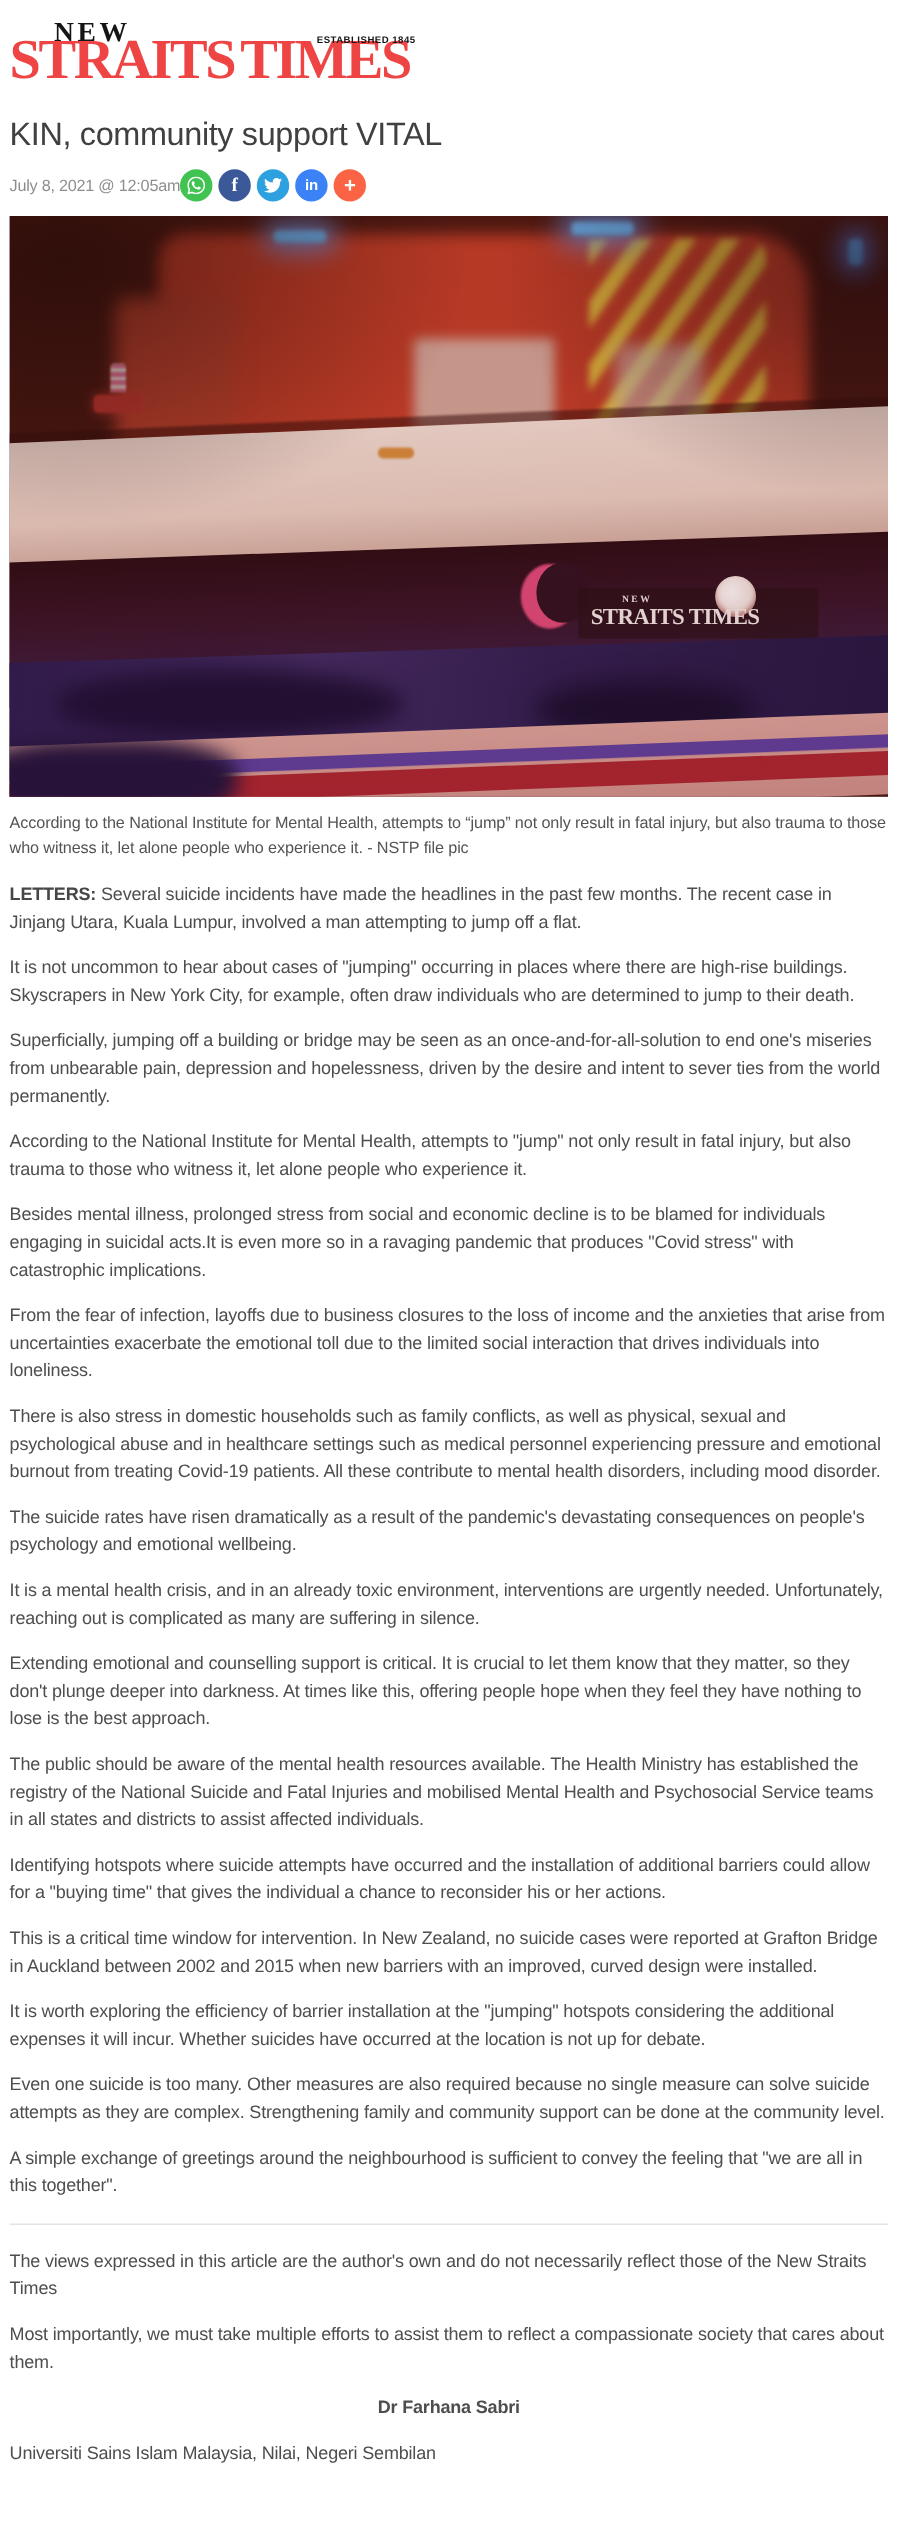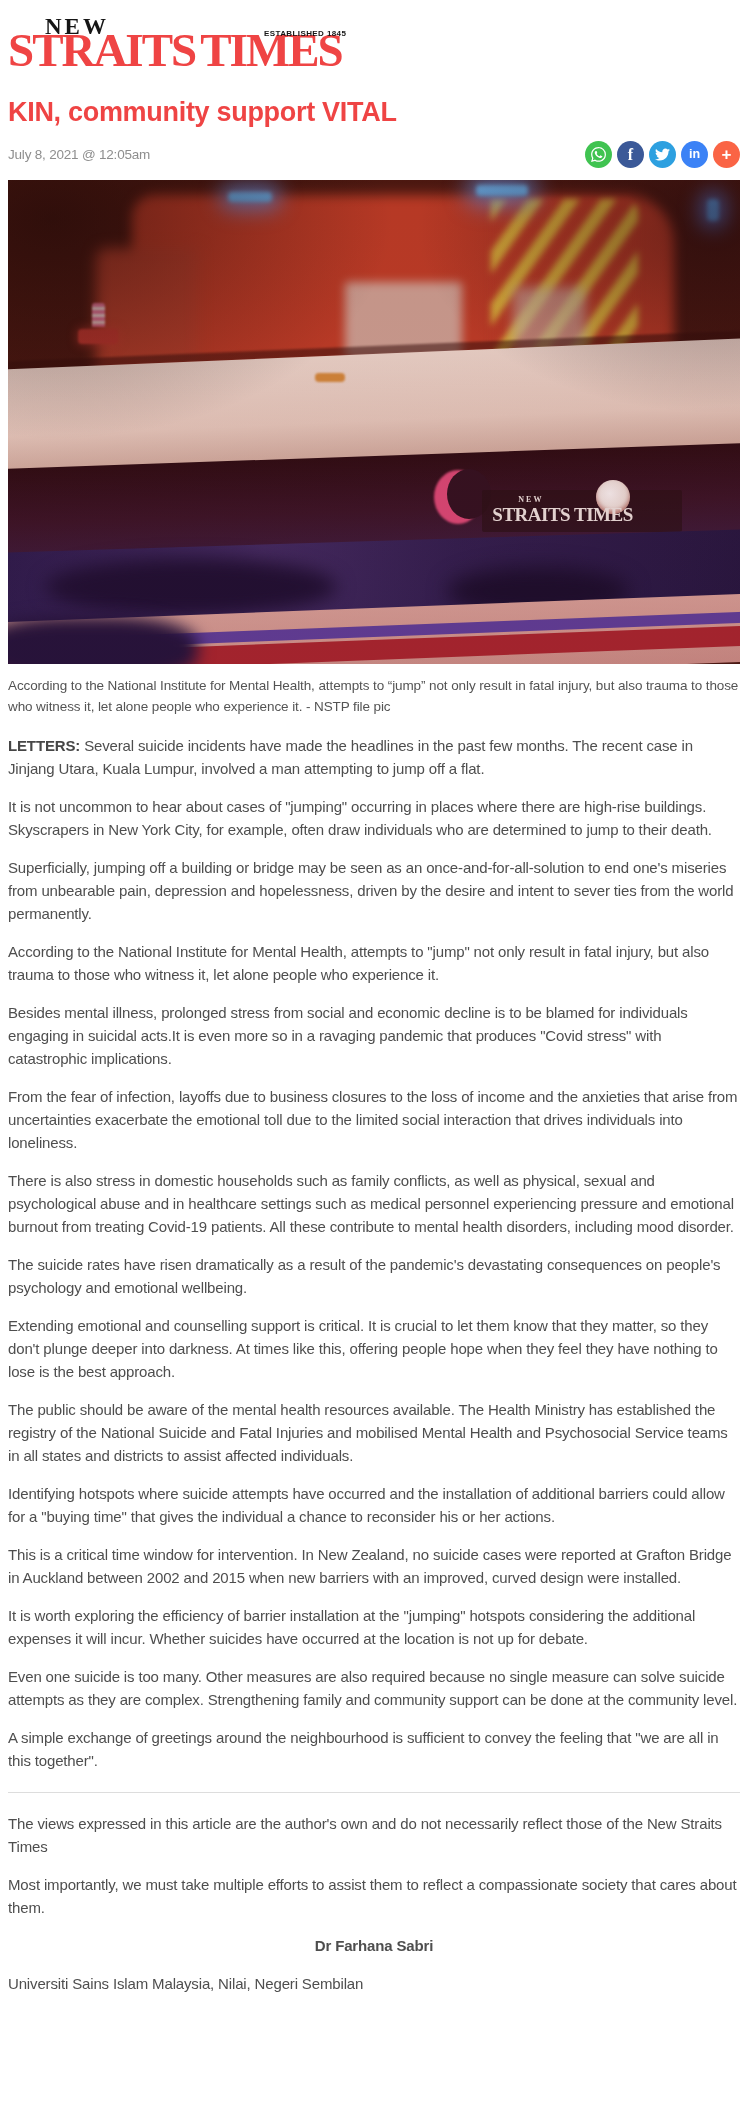--- a/index.html
+++ b/index.html
@@ -27,26 +27,26 @@
   }
   .nst-main .t2 { margin-left:5px; }
   .nst-est {
     position:absolute; left:256px; top:14px;
     font-size:8px; font-weight:bold; color:#151515; letter-spacing:.4px;
   }
 
   
   .headline {
     margin-top:20px;
-    font-size:27px; font-weight:bold; color:#ef4444; letter-spacing:-.3px;
+    font-size:27px; font-weight:normal; color:#404040; letter-spacing:-.3px;
     line-height:1.15;
   }
   .meta-row {
     margin-top:13px;
-    display:flex; justify-content:space-between; align-items:center;
+    display:flex; align-items:center;
   }
   .pub-date { font-size:13.5px; color:#8e8e8e; letter-spacing:-.2px; }
   .share { display:flex; gap:5px; }
   .share-btn {
     width:27px; height:27px; border-radius:50%;
     display:flex; align-items:center; justify-content:center;
     color:#fff; cursor:pointer; border:none;
     font-weight:bold; font-size:14px; line-height:1;
   }
   .share-btn svg { width:15px; height:15px; fill:#fff; }
@@ -254,20 +254,21 @@
 
   <div class="body-text">
     <p><strong>LETTERS:</strong><span> Several suicide incidents have made the headlines in the past few months. The recent case in Jinjang Utara, Kuala Lumpur, involved a man attempting to jump off a flat.</span></p>
     <p>It is not uncommon to hear about cases of "jumping" occurring in places where there are high-rise buildings. Skyscrapers in New York City, for example, often draw individuals who are determined to jump to their death.</p>
     <p>Superficially, jumping off a building or bridge may be seen as an once-and-for-all-solution to end one's miseries from unbearable pain, depression and hopelessness, driven by the desire and intent to sever ties from the world permanently.</p>
     <p>According to the National Institute for Mental Health, attempts to "jump" not only result in fatal injury, but also trauma to those who witness it, let alone people who experience it.</p>
     <p>Besides mental illness, prolonged stress from social and economic decline is to be blamed for individuals engaging in suicidal acts.It is even more so in a ravaging pandemic that produces "Covid stress" with catastrophic implications.</p>
     <p>From the fear of infection, layoffs due to business closures to the loss of income and the anxieties that arise from uncertainties exacerbate the emotional toll due to the limited social interaction that drives individuals into loneliness.</p>
     <p>There is also stress in domestic households such as family conflicts, as well as physical, sexual and psychological abuse and in healthcare settings such as medical personnel experiencing pressure and emotional burnout from treating Covid-19 patients. All these contribute to mental health disorders, including mood disorder.</p>
     <p>The suicide rates have risen dramatically as a result of the pandemic's devastating consequences on people's psychology and emotional wellbeing.</p>
+    <p>It is a mental health crisis, and in an already toxic environment, interventions are urgently needed. Unfortunately, reaching out is complicated as many are suffering in silence.</p>
     <p>Extending emotional and counselling support is critical. It is crucial to let them know that they matter, so they don't plunge deeper into darkness. At times like this, offering people hope when they feel they have nothing to lose is the best approach.</p>
     <p>The public should be aware of the mental health resources available. The Health Ministry has established the registry of the National Suicide and Fatal Injuries and mobilised Mental Health and Psychosocial Service teams in all states and districts to assist affected individuals.</p>
     <p>Identifying hotspots where suicide attempts have occurred and the installation of additional barriers could allow for a "buying time" that gives the individual a chance to reconsider his or her actions.</p>
     <p>This is a critical time window for intervention. In New Zealand, no suicide cases were reported at Grafton Bridge in Auckland between 2002 and 2015 when new barriers with an improved, curved design were installed.</p>
     <p>It is worth exploring the efficiency of barrier installation at the "jumping" hotspots considering the additional expenses it will incur. Whether suicides have occurred at the location is not up for debate.</p>
     <p>Even one suicide is too many. Other measures are also required because no single measure can solve suicide attempts as they are complex. Strengthening family and community support can be done at the community level.</p>
     <p>A simple exchange of greetings around the neighbourhood is sufficient to convey the feeling that "we are all in this together".</p>
 
     <hr class="divider">
 

